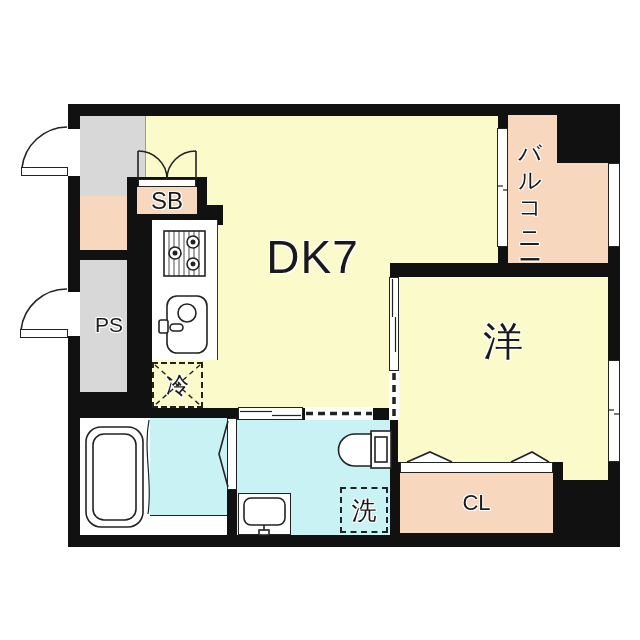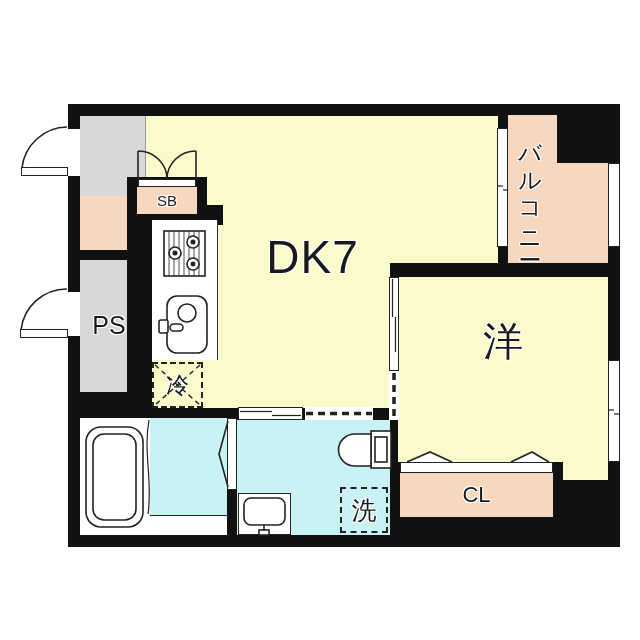--- a/index.html
+++ b/index.html
@@ -14,22 +14,22 @@
   .white{background:#ffffff;}
   .opening{background:#ffffff;}
   .door{background:#ffffff;border:1.5px solid #222;}
   .lbl{display:flex;align-items:center;justify-content:center;
        text-shadow:-1px -1px 0 #fff,1px -1px 0 #fff,-1px 1px 0 #fff,1px 1px 0 #fff;
        white-space:nowrap;}
   .lbl-dk{font-size:46px;letter-spacing:1px;}
   .lbl-yo{font-size:40px;}
   .lbl-45{font-size:40px;letter-spacing:5px;}
   .lbl-balcony{font-size:23px;writing-mode:vertical-rl;text-orientation:mixed;letter-spacing:4px;}
-  .lbl-ps{font-size:25px;}
-  .lbl-sb{font-size:15px;}
+  .lbl-ps{font-size:21px;}
+  .lbl-sb{font-size:24px;}
   .lbl-cl{font-size:22px;}
   .lbl-rei{font-size:23px;}
   .lbl-sen{font-size:25px;}
   .dashedbox{border:2px dashed #222;}
   svg{display:block;}
 </style>
 </head>
 <body>
 
 <div class="page">
@@ -72,21 +72,21 @@
   <div class="abs door" style="left:497px;top:128px;width:11px;height:119px;"></div>
   <div class="abs door" style="left:608px;top:360px;width:12px;height:102px;"></div>
 
   <div class="abs cyan" style="left:237px;top:420px;width:153px;height:115px;"></div>
   <div class="abs white" style="left:80px;top:418px;width:70px;height:117px;"></div>
   <div class="abs cyan" style="left:150px;top:418px;width:77px;height:97px;"></div>
   <div class="abs white" style="left:150px;top:515px;width:77px;height:20px;border-top:1.5px solid #222;"></div>
   <div class="abs door" style="left:227px;top:418px;width:10px;height:72px;"></div>
 
   <div class="abs door" style="left:400px;top:462px;width:153px;height:11px;"></div>
-  <div class="abs peach lbl lbl-cl" style="left:400px;top:473px;width:153px;height:44px;">
+  <div class="abs peach lbl lbl-cl" style="left:400px;top:473px;width:153px;height:60px;">
     <span>CL</span>
   </div>
 
   <div class="abs door" style="left:238px;top:407px;width:65px;height:13px;"></div>
   <div class="abs opening" style="left:305px;top:407px;width:68px;height:13px;"></div>
   <div class="abs door" style="left:389px;top:277px;width:10px;height:94px;"></div>
   <div class="abs opening" style="left:389px;top:371px;width:10px;height:49px;"></div>
 
   <div class="abs opening" style="left:68px;top:129px;width:12px;height:47px;"></div>
   <div class="abs door" style="left:21px;top:167px;width:47px;height:9px;"></div>

